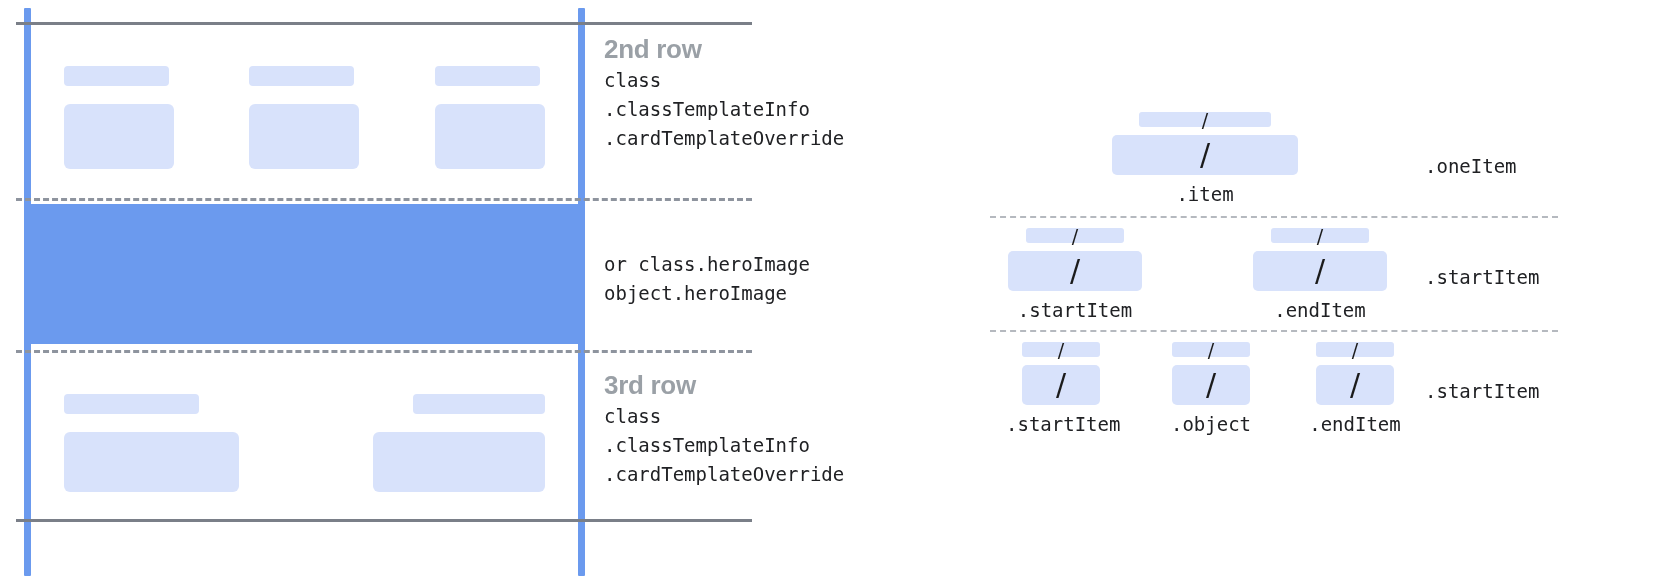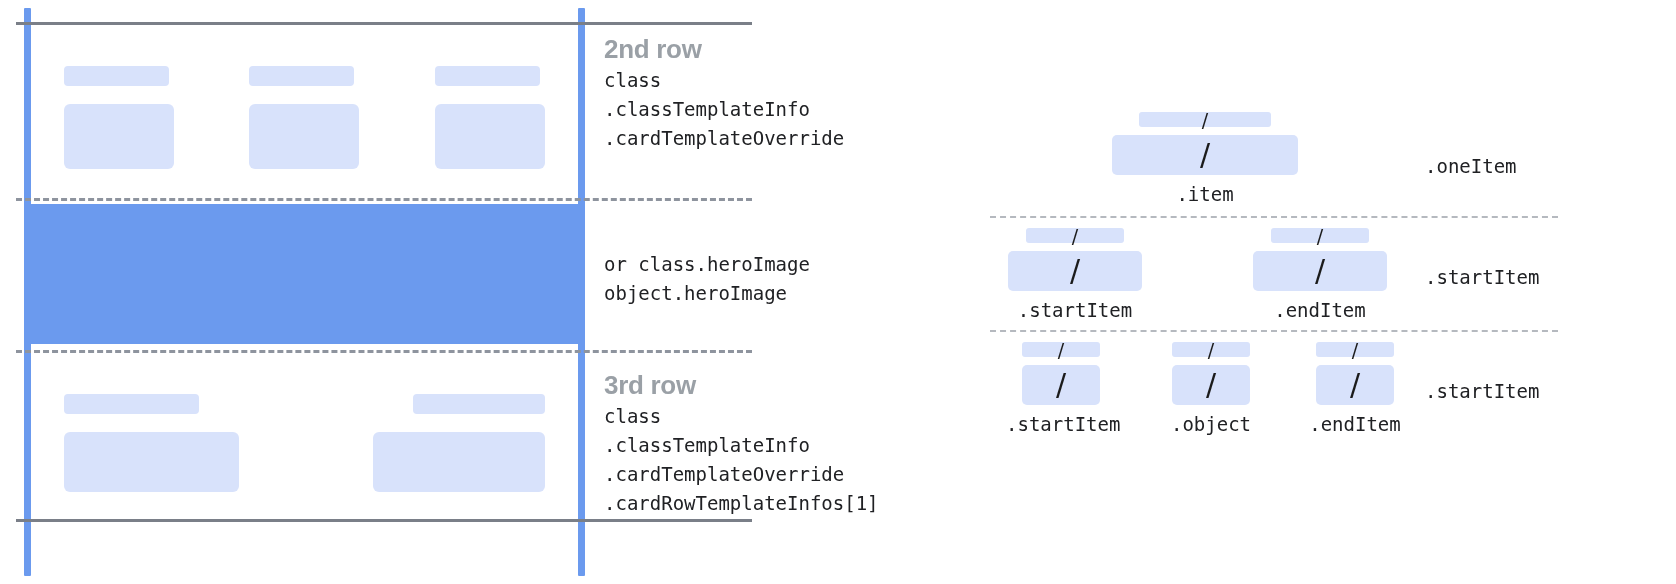--- a/index.html
+++ b/index.html
@@ -230,21 +230,20 @@
   <div class="anno hero">
     <div class="anno-code">or class.heroImage</div>
     <div class="anno-code">object.heroImage</div>
   </div>
 
   <div class="anno row3">
     <div class="anno-title">3rd row</div>
     <div class="anno-code">class</div>
     <div class="anno-code">.classTemplateInfo</div>
     <div class="anno-code">.cardTemplateOverride</div>
-    <div class="anno-code">.cardRowTemplateInfos[1]</div>
   </div>
 
   <div class="items-canvas">
 
     <div class="unit" style="left:150px; top:112px; width:190px;">
       <div class="line-chip" style="width:132px;">
         <span class="slash">/</span>
       </div>
       <div class="box-chip" style="width:186px;">
         <span class="slash">/</span>

